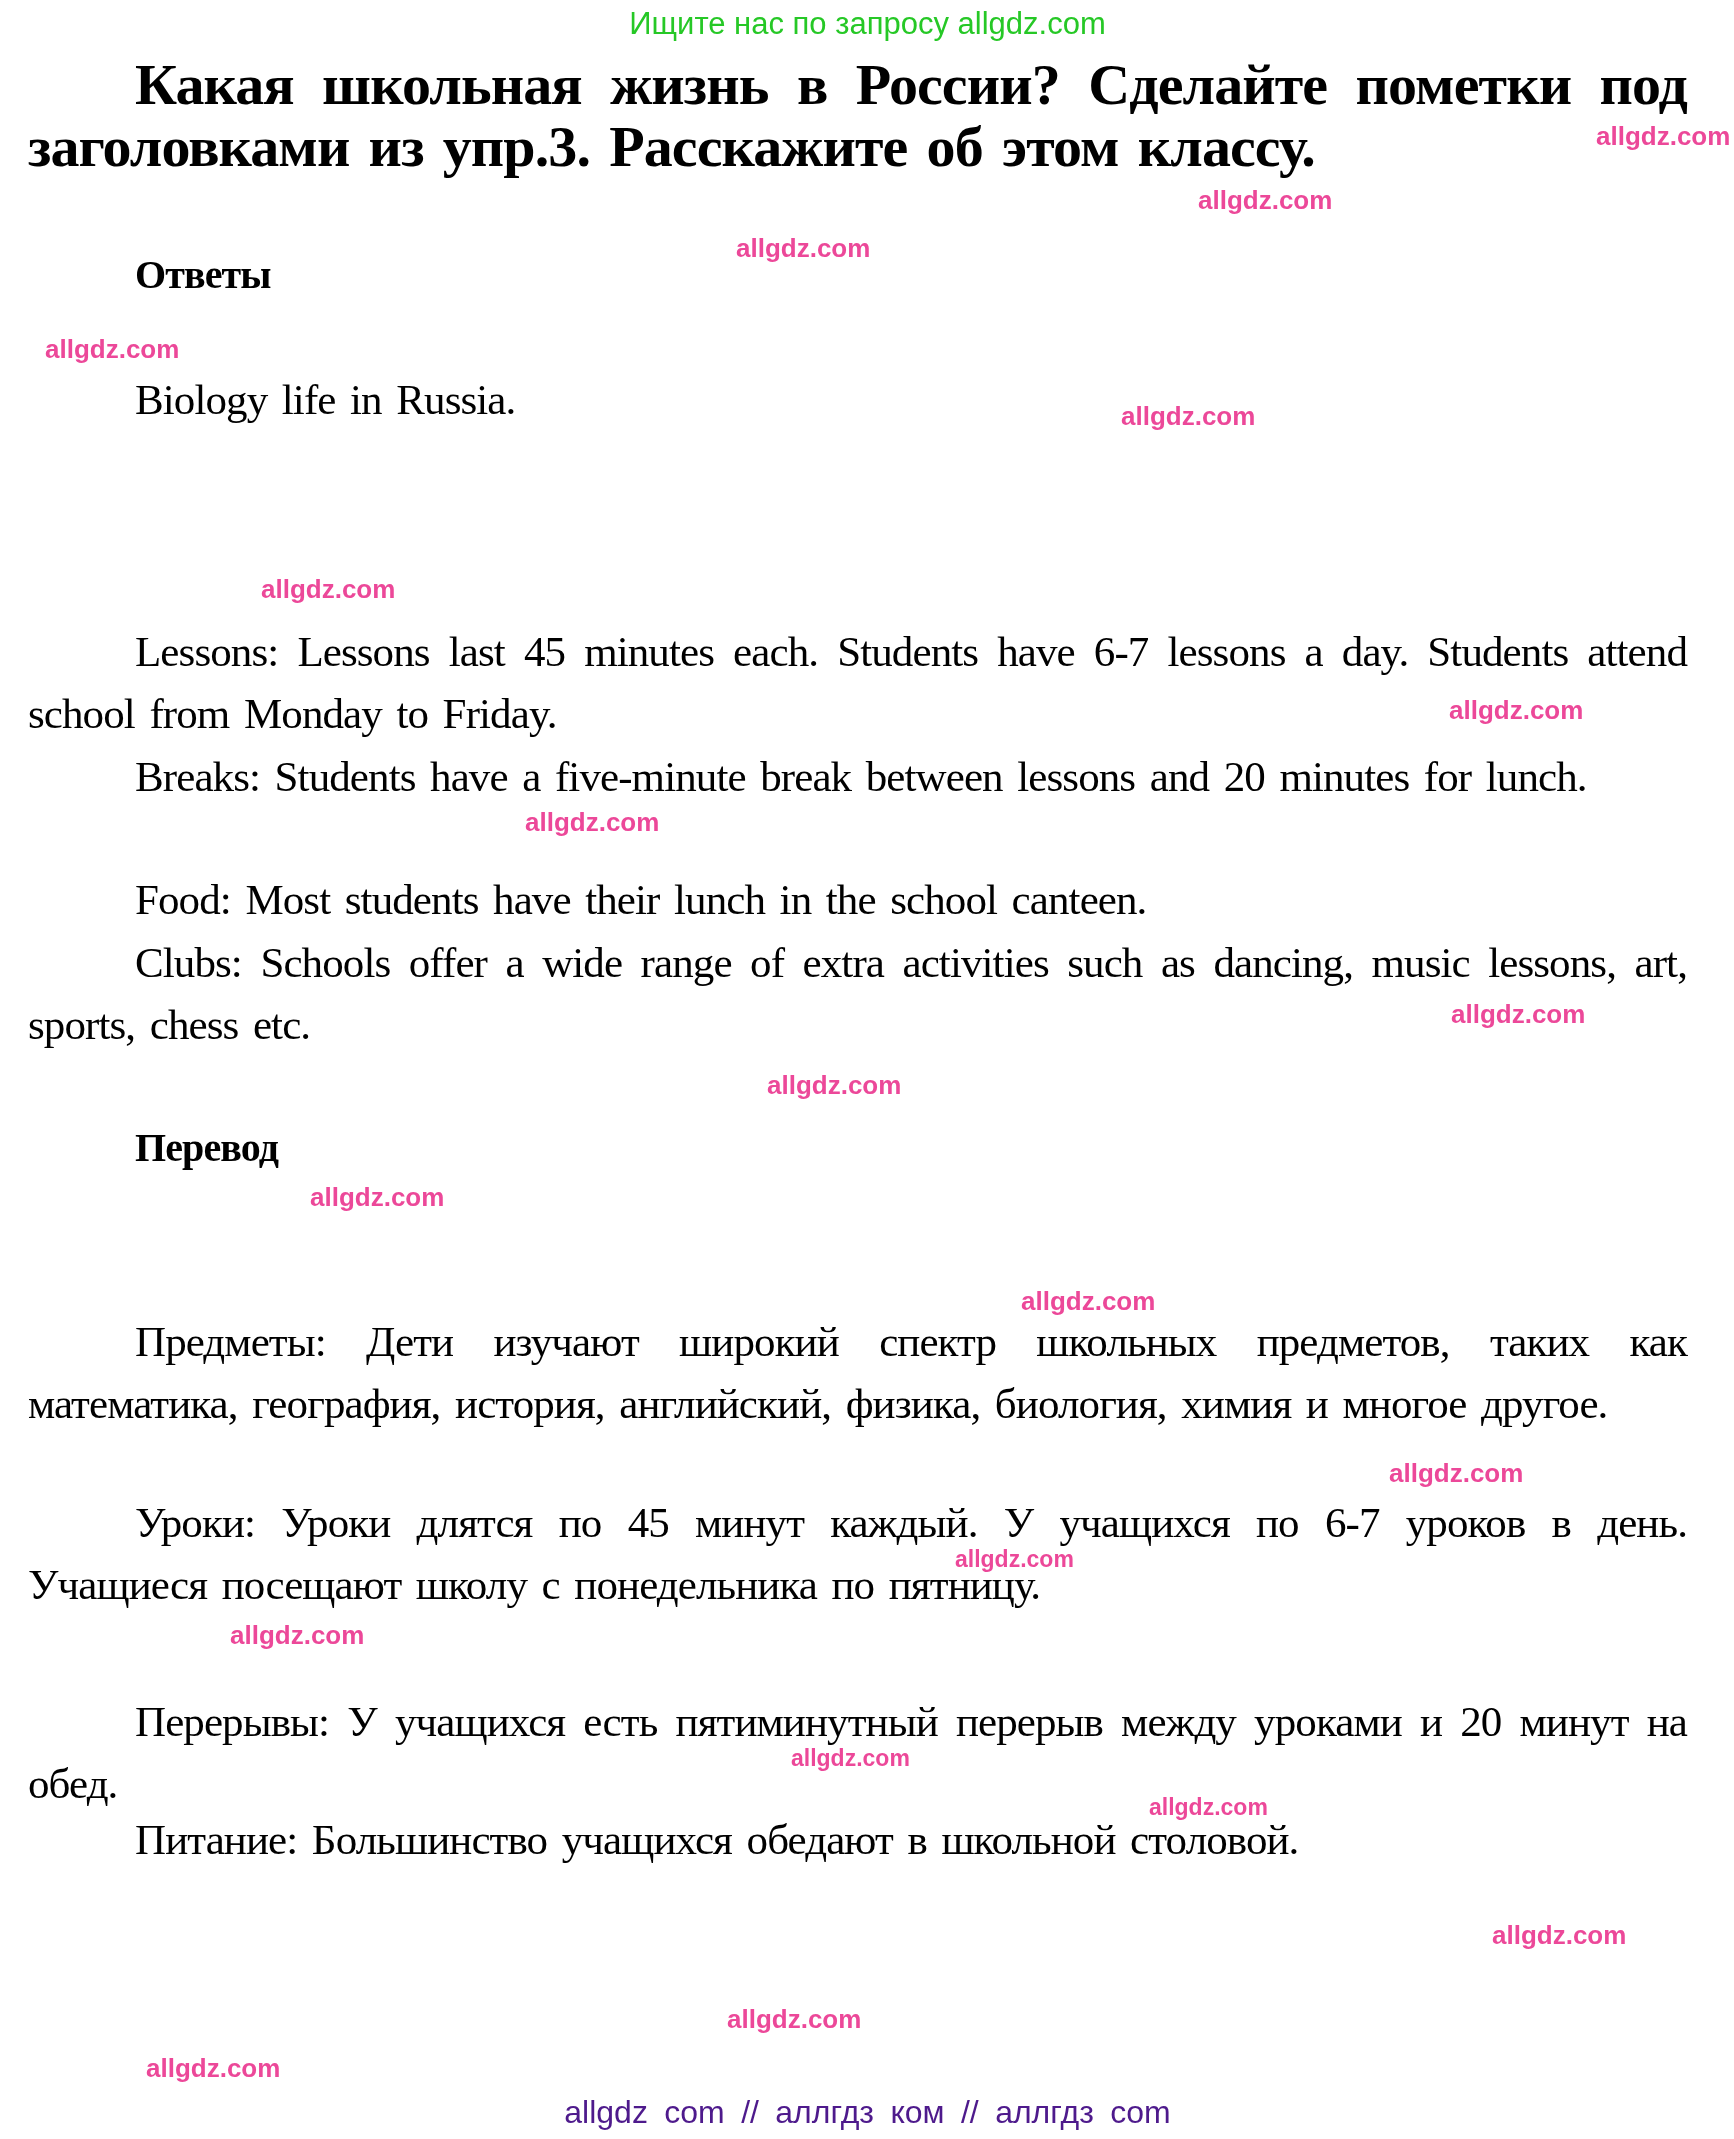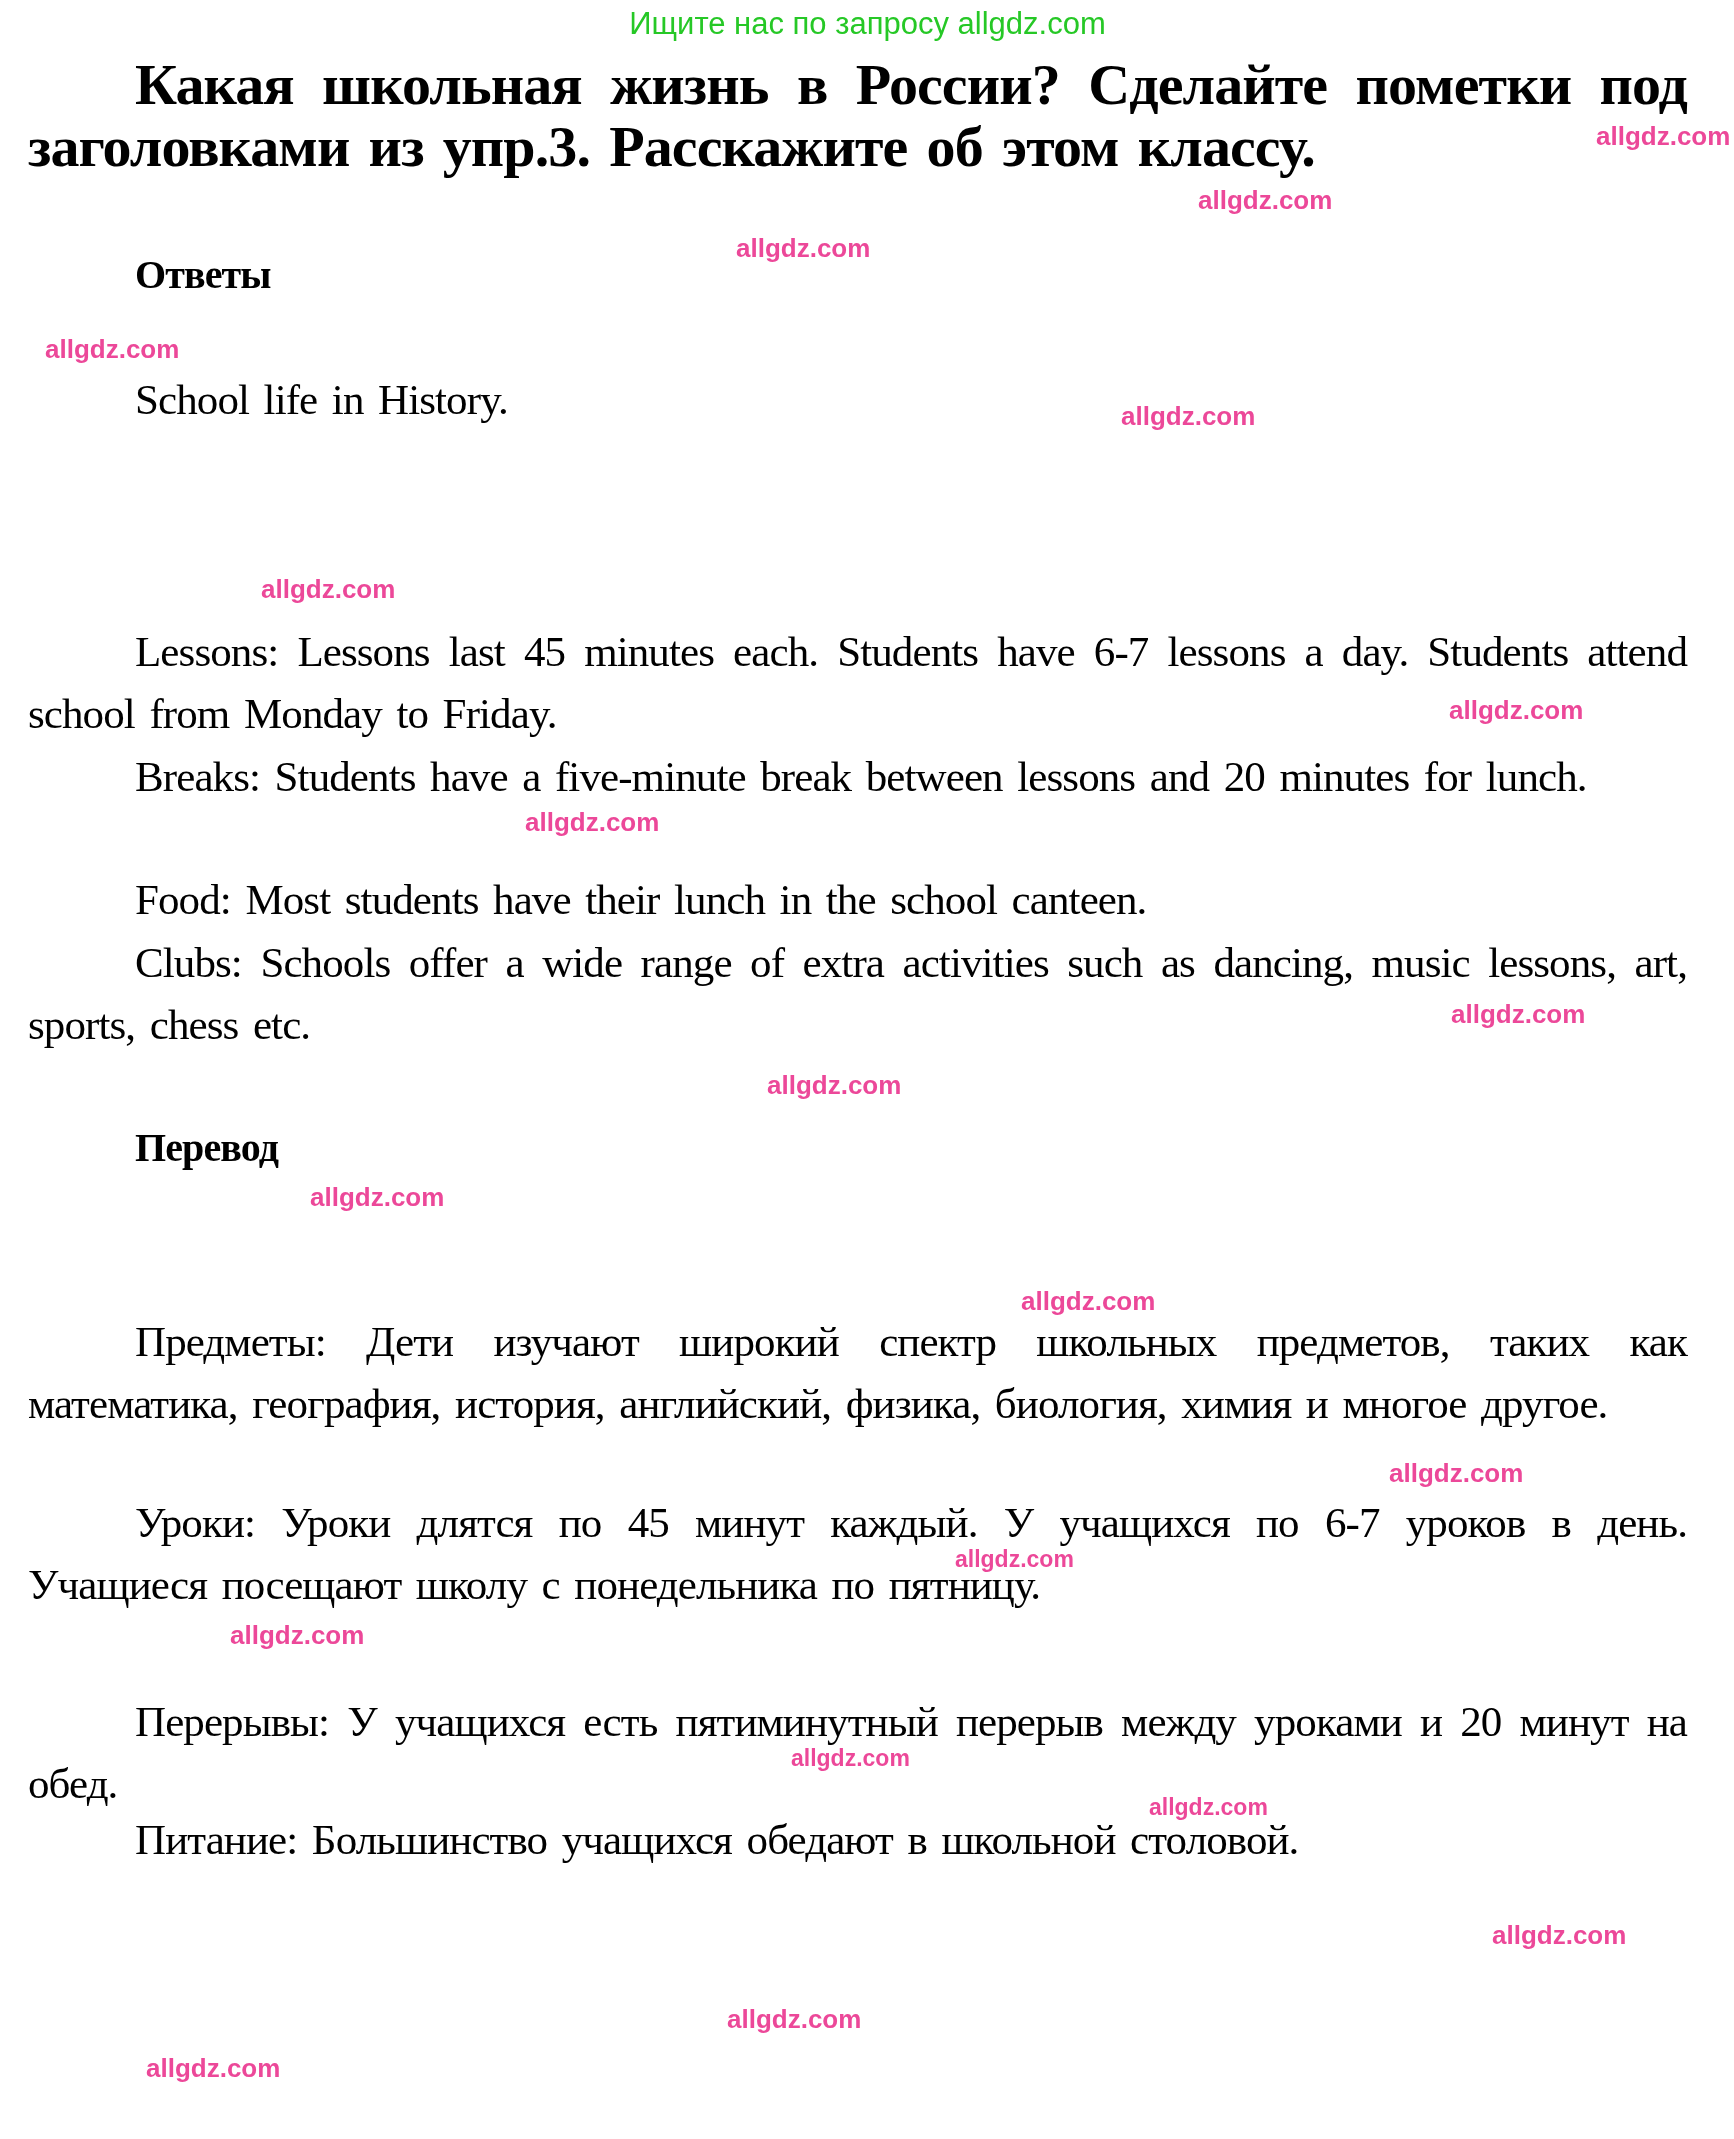--- a/index.html
+++ b/index.html
@@ -106,21 +106,21 @@
 <body>
 
 <div class="page">
 
   <div class="promo">Ищите нас по запросу allgdz.com</div>
 
   <h1 class="title">Какая школьная жизнь в России? Сделайте пометки под заголовками из упр.3. Расскажите об этом классу.</h1>
 
   <h2 class="section-heading h-otvety">Ответы</h2>
 
-  <p class="para p-school">School life in History.</p>
+  <p class="para p-school">Biology life in Russia.</p>
   <p class="para p-lessons">Lessons: Lessons last 45 minutes each. Students have 6-7 lessons a day. Students attend school from Monday to Friday.</p>
   <p class="para p-breaks">Breaks: Students have a five-minute break between lessons and 20 minutes for lunch.</p>
   <p class="para p-clubs">Clubs: Schools offer a wide range of extra activities such as dancing, music lessons, art, sports, chess etc.</p>
   <p class="para p-food">Food: Most students have their lunch in the school canteen.</p>
 
   <h2 class="section-heading h-perevod">Перевод</h2>
 
   <p class="para p-predmety">Предметы: Дети изучают широкий спектр школьных предметов, таких как математика, география, история, английский, физика, биология, химия и многое другое.</p>
   <p class="para p-uroki">Уроки: Уроки длятся по 45 минут каждый. У учащихся по 6-7 уроков в день. Учащиеся посещают школу с понедельника по пятницу.</p>
   <p class="para p-pereryvy">Перерывы: У учащихся есть пятиминутный перерыв между уроками и 20 минут на обед.</p>
@@ -140,15 +140,16 @@
   <span class="wm" style="left:1021px; top:1286px;">allgdz.com</span>
   <span class="wm" style="left:1389px; top:1458px;">allgdz.com</span>
   <span class="wm wm-sm" style="left:955px; top:1546px;">allgdz.com</span>
   <span class="wm" style="left:230px;  top:1620px;">allgdz.com</span>
   <span class="wm wm-sm" style="left:791px;  top:1745px;">allgdz.com</span>
   <span class="wm wm-sm" style="left:1149px; top:1794px;">allgdz.com</span>
   <span class="wm" style="left:1492px; top:1920px;">allgdz.com</span>
   <span class="wm" style="left:727px;  top:2004px;">allgdz.com</span>
   <span class="wm" style="left:146px;  top:2053px;">allgdz.com</span>
 
+  <div class="footer">allgdz com // аллгдз ком // аллгдз com</div>
 
 </div>
 
 
 </body></html>

